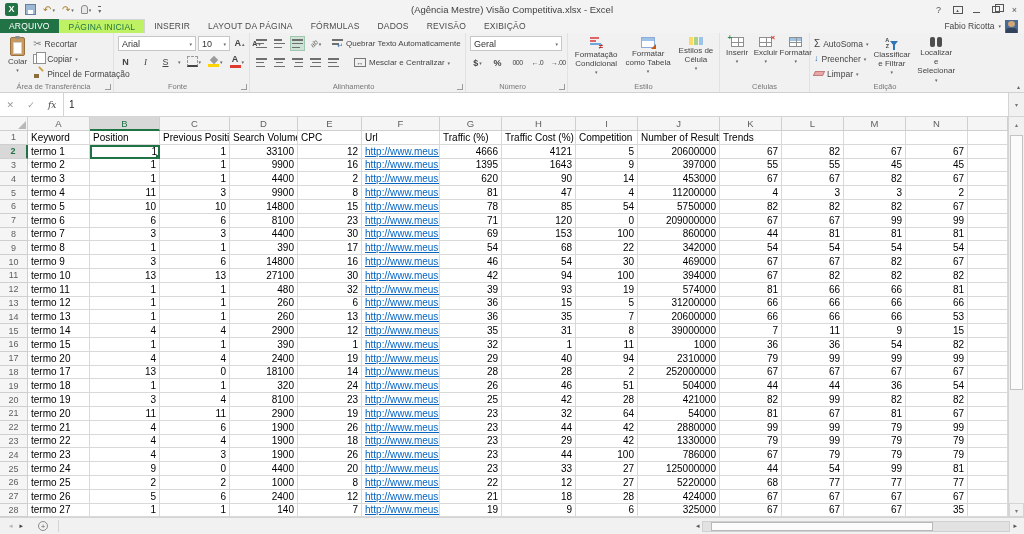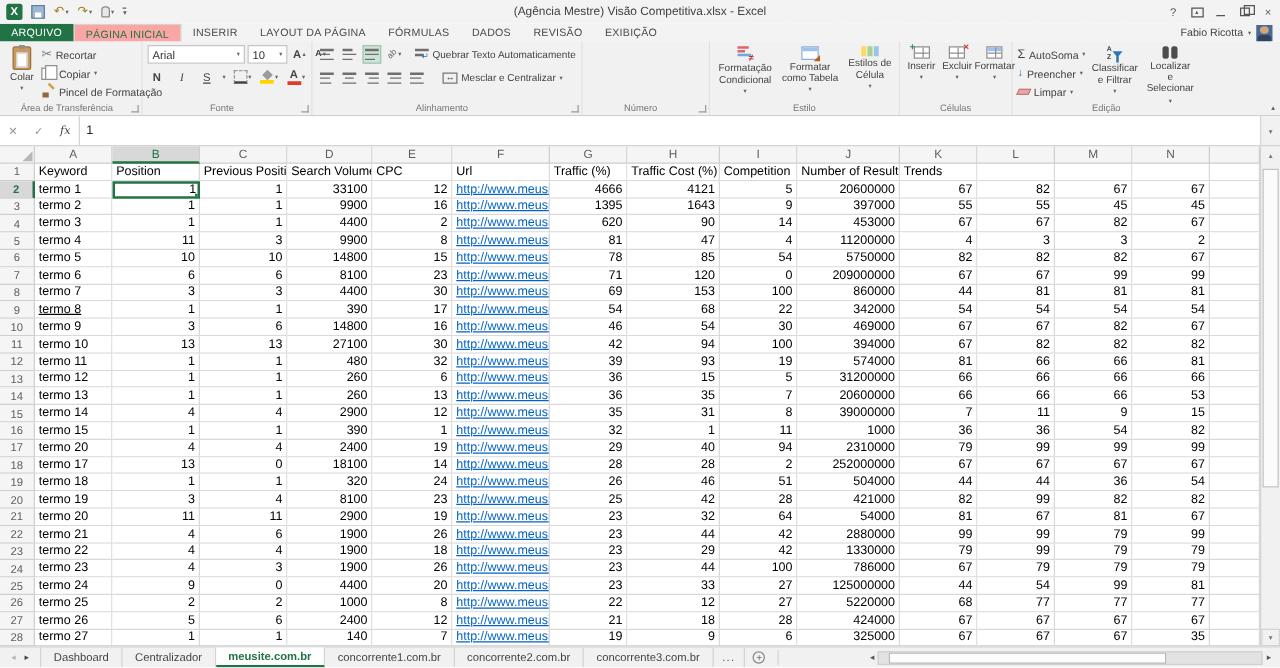--- a/index.html
+++ b/index.html
@@ -30,21 +30,21 @@
   .wbtn{width:19px;height:19px;display:flex;align-items:center;justify-content:center;color:#555;font-size:9px}
   .i-min{width:7px;height:1px;background:#555;margin-top:5px}
   .i-restore{position:relative;width:8px;height:7px;border:1px solid #555;background:#f3f3f3}
   .i-restore::before{content:'';position:absolute;top:-3px;left:2px;width:7px;height:6px;border:1px solid #555}
   .i-ribopt{position:relative;width:10px;height:8px;border:1px solid #555;font-size:5px;color:#555;text-align:center;line-height:7px}
 
   
   .tabstrip{position:absolute;top:19px;left:0;right:0;height:14px;background:#f3f3f3;display:flex;align-items:stretch;z-index:4}
   .mtab{display:flex;align-items:center;padding:0 9px;font-size:8.5px;color:#4a4a4a;letter-spacing:.2px}
   .mtab.file{background:var(--accent);color:#fff}
-  .mtab.active{background:#fca5a5;color:var(--accent);border:1px solid #d4d4d4;border-bottom:none}
+  .mtab.active{background:#bef264;color:var(--accent);border:1px solid #d4d4d4;border-bottom:none}
   .userbox{margin-left:auto;display:flex;align-items:center;gap:4px;padding-right:6px;font-size:8.5px;color:#444}
   .avatar{width:13px;height:13px;background:#4a6a94;position:relative;overflow:hidden}
   .avatar::before{content:'';position:absolute;top:1px;left:3px;width:7px;height:6px;border-radius:50%;background:#d2a679}
   .avatar::after{content:'';position:absolute;bottom:0;left:1px;width:11px;height:5px;border-radius:3px 3px 0 0;background:#32425c}
 
   
   .ribbon{position:absolute;top:33px;left:0;right:0;height:60px;background:#f1f1f1;border-bottom:1px solid #d0d0d0;display:flex;padding-left:2px;z-index:3}
   .rgroup{position:relative;border-right:1px solid #e2e2e2;padding:3px 3px 11px 4px;flex:0 0 auto}
   .glabel{position:absolute;bottom:1px;left:0;right:8px;text-align:center;font-size:7.5px;color:#777;white-space:nowrap}
   .launcher{position:absolute;right:2px;bottom:2px;width:6px;height:6px;border-right:1px solid #9a9a9a;border-bottom:1px solid #9a9a9a}
@@ -391,20 +391,44 @@
             <span style="font-size:8px">Mesclar e Centralizar</span>
             <span class="arr">▾</span>
           </span>
         </div>
       </div>
       <div class="glabel">Alinhamento</div>
       <span class="launcher"></span>
     </div>
 
     <div class="rgroup" style="width:102px">
+      <div class="gbody" style="flex-direction:column;gap:4px">
+        <div class="combo" style="width:92px">
+            <span>Geral</span>
+            <span class="arr">▾</span>
+          </div>
+        <div class="row" style="gap:5px">
+          <span class="iconbtn">
+              <span class="i-money">$</span>
+              <span class="arr">▾</span>
+            </span>
+          <span class="iconbtn">
+              <span class="i-money">%</span>
+            </span>
+          <span class="iconbtn">
+              <span class="t000">000</span>
+            </span>
+          <span class="iconbtn">
+              <span class="tdec">←.0</span>
+            </span>
+          <span class="iconbtn">
+              <span class="tdec">→.00</span>
+            </span>
+        </div>
+      </div>
       <div class="glabel">Número</div>
       <span class="launcher"></span>
     </div>
 
     <div class="rgroup" style="width:152px">
       <div class="gbody" style="gap:2px">
         <div class="bigbtn" style="width:58px">
           <span class="i-cf">
               <i class="r1"></i>
               <i class="r2"></i>
@@ -669,21 +693,21 @@
         <div class="cell r" style="width: 62px;">100</div>
         <div class="cell r" style="width: 82px;">860000</div>
         <div class="cell r" style="width: 62px;">44</div>
         <div class="cell r" style="width: 62px;">81</div>
         <div class="cell r" style="width: 62px;">81</div>
         <div class="cell r" style="width: 62px;">81</div>
         <div class="cell" style="width: 40px;"></div>
       </div>
       <div class="grow">
         <div class="rhead">9</div>
-        <div class="cell" style="width: 62px; text-decoration: underline;">termo 8</div>
+        <div class="cell" style="width: 62px;">termo 8</div>
         <div class="cell r" style="width: 70px;">1</div>
         <div class="cell r" style="width: 70px;">1</div>
         <div class="cell r" style="width: 68px;">390</div>
         <div class="cell r" style="width: 64px;">17</div>
         <div class="cell link" style="width: 78px;">http://www.meusit</div>
         <div class="cell r" style="width: 62px;">54</div>
         <div class="cell r" style="width: 74px;">68</div>
         <div class="cell r" style="width: 62px;">22</div>
         <div class="cell r" style="width: 82px;">342000</div>
         <div class="cell r" style="width: 62px;">54</div>
@@ -1040,29 +1064,20 @@
     <div class="vs-up">▴</div>
     <div class="vthumb"></div>
     <div class="vs-dn">▾</div>
   </div>
 
   <div class="tabbar">
     <div class="snav">
       <span class="dim">◂</span>
       <span class="drk">▸</span>
     </div>
-    <div id="sheettabs" style="display:flex">
-        <div class="stab">Dashboard</div>
-        <div class="stab">Centralizador</div>
-        <div class="stab active">meusite.com.br</div>
-        <div class="stab">concorrente1.com.br</div>
-        <div class="stab">concorrente2.com.br</div>
-        <div class="stab">concorrente3.com.br</div>
-        <div class="stab smore">...</div>
-      </div>
     <div class="splus">
         <i>+</i>
       </div>
     <div class="sdiv"></div>
     <div class="hscroll">
       <span class="hs-arrow">◂</span>
       <span class="htrack">
           <span class="hthumb"></span>
         </span>
       <span class="hs-arrow">▸</span>

